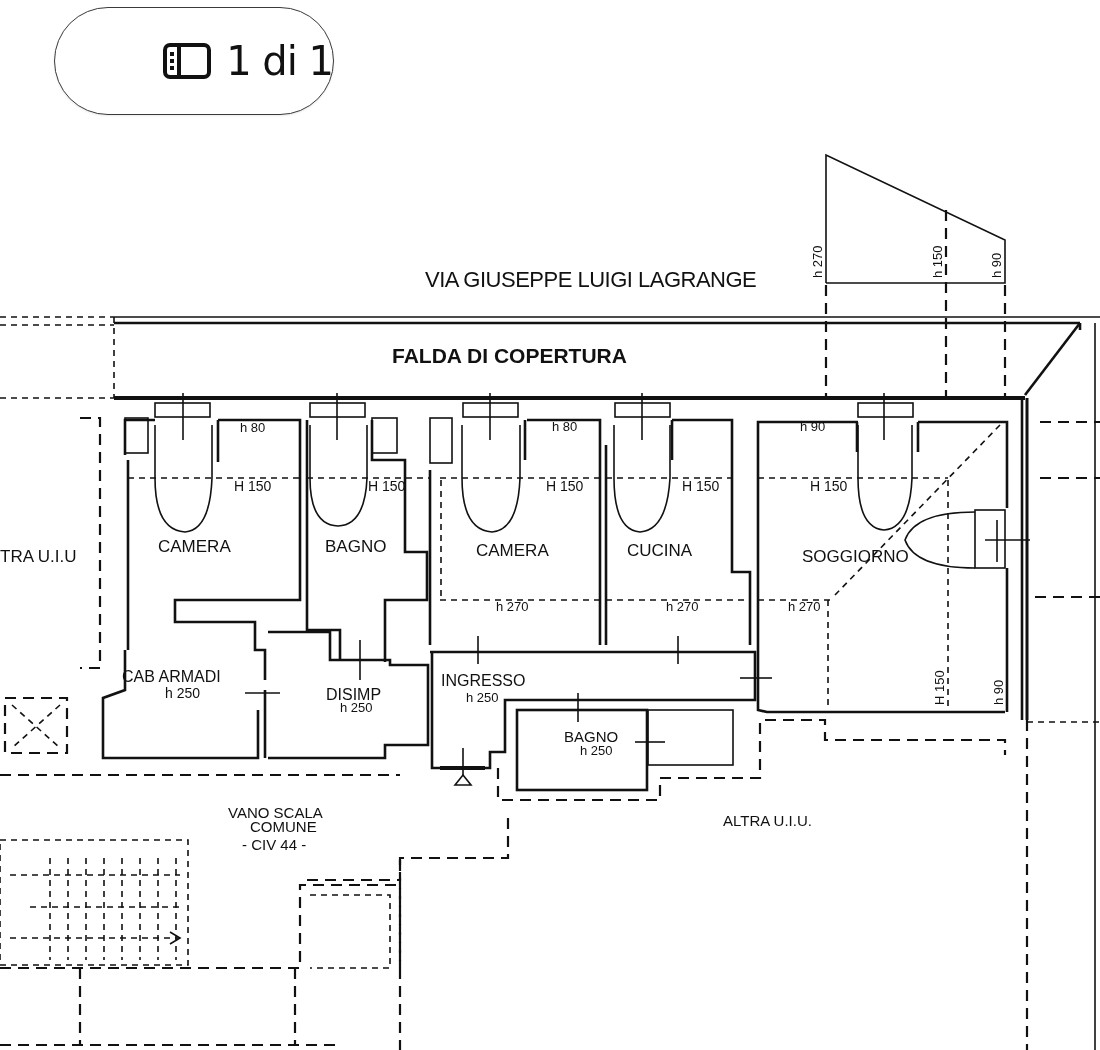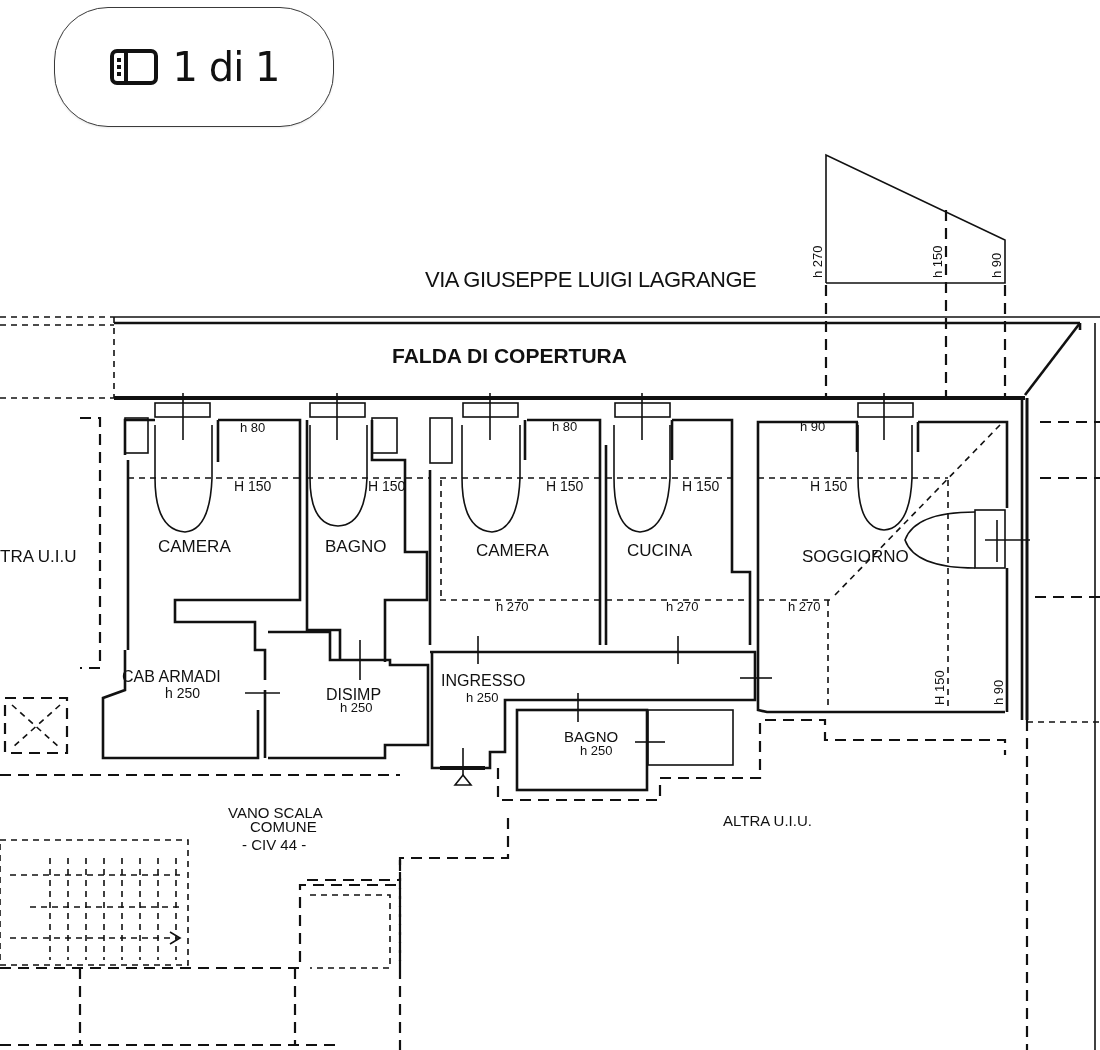--- a/index.html
+++ b/index.html
@@ -1,21 +1,21 @@
 <!DOCTYPE html>
 <html><head>
   <meta charset="utf-8">
   <style>
     html, body { margin: 0; padding: 0; background: #ffffff; }
     body { width: 1100px; height: 1050px; position: relative; overflow: hidden;
            font-family: "Liberation Sans", sans-serif; }
     .page-pill {
-      position: absolute; left: 54px; top: 7px; width: 280px; height: 120px;
+      position: absolute; left: 54px; top: 7px; width: 280px; height: 108px;
       border: 1.5px solid #3a3a3a; border-radius: 54px; background: #fff;
-      box-sizing: border-box; display: flex; align-items: center; justify-content: center;
+      box-sizing: border-box; display: flex; align-items: center; justify-content: flex-end;
       gap: 14px; cursor: pointer; box-shadow: 0 1px 2px rgba(0,0,0,0.08);
     }
     .page-pill .icon { width: 50px; height: 38px; display: inline-block; }
     .page-pill .label { font-family: "DejaVu Sans", sans-serif; font-size: 40px; color: #111; letter-spacing: -1px; }
     svg.plan { position: absolute; left: 0; top: 0; }
     .t { font-family: "Liberation Sans", sans-serif; fill: #111; }
     .w { stroke: #111; fill: none; stroke-width: 2.6; }
     .thin { stroke: #111; fill: none; stroke-width: 1.6; }
     .dash { stroke: #111; fill: none; stroke-width: 2.2; stroke-dasharray: 11 7; }
     .dashf { stroke: #111; fill: none; stroke-width: 1.6; stroke-dasharray: 6 5; }

